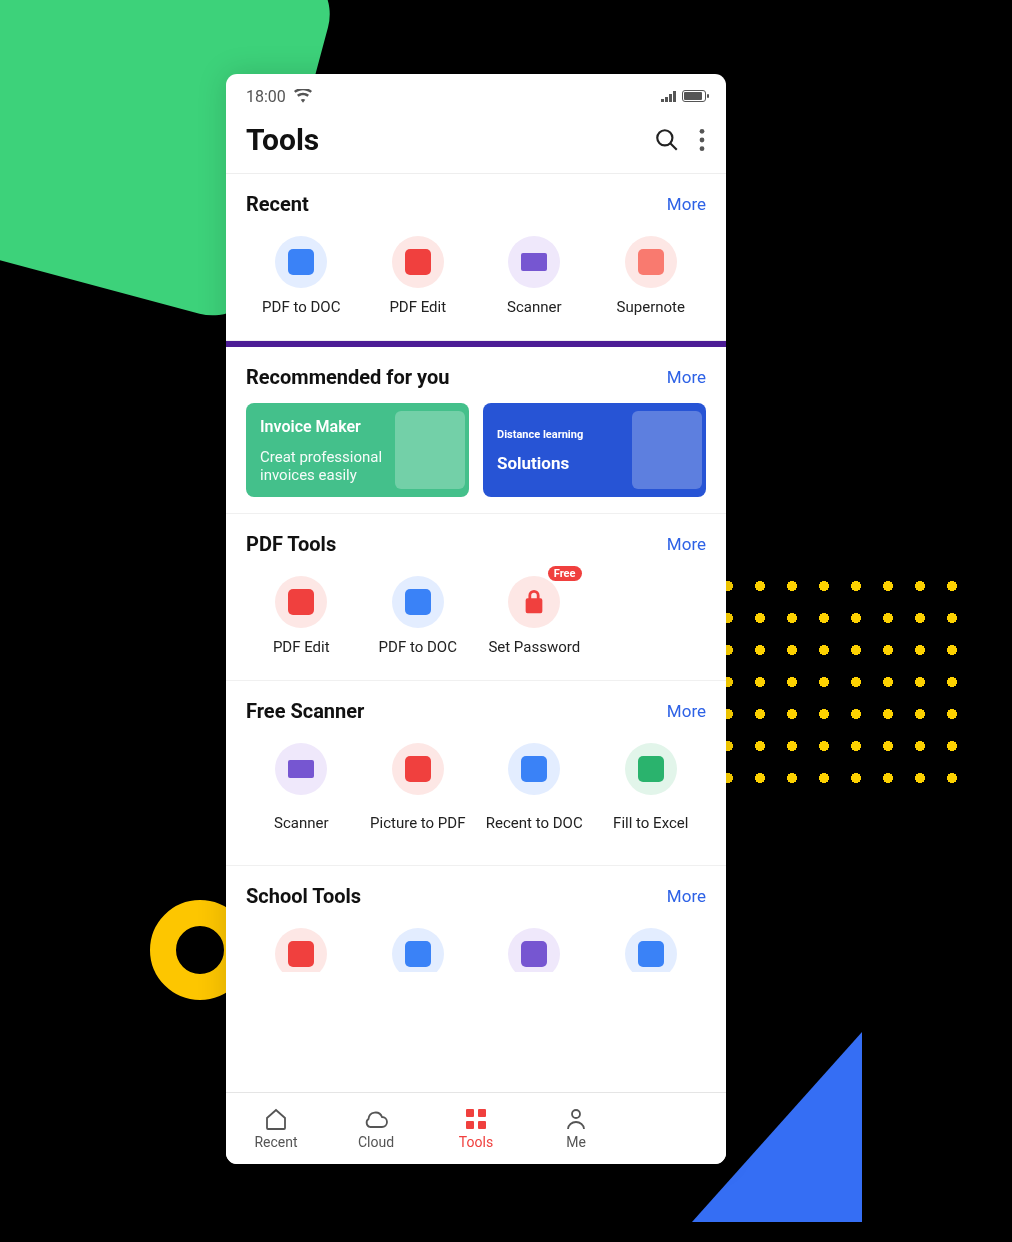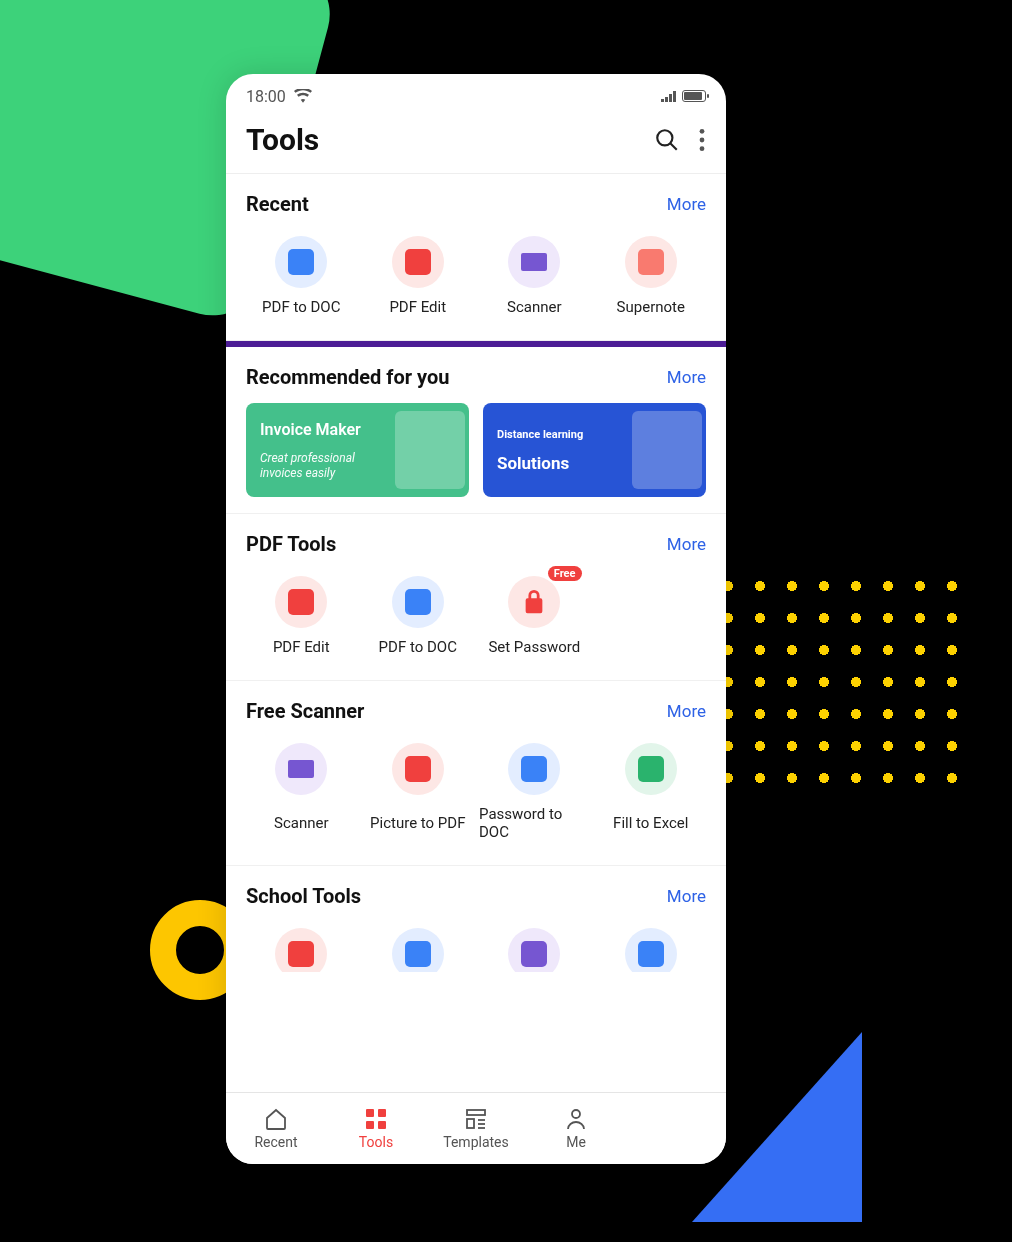--- a/index.html
+++ b/index.html
@@ -18,61 +18,61 @@
              background-size: 32px 32px; }
   .bg-ring { position: absolute; top: 900px; left: 150px; width: 100px; height: 100px; border: 26px solid #fdc600; border-radius: 50%; }
   .bg-blue-tri { position: absolute; bottom: 20px; right: 150px; width: 0; height: 0;
                  border-left: 0px solid transparent; border-right: 170px solid transparent; border-top: 190px solid #356ef4; transform: rotate(180deg); }
   
   .phone {
     position: absolute;
     top: 74px; left: 226px;
     width: 500px; height: 1090px;
     background: #fff;
-    border-radius: 27px;
+    border-radius: 11px;
     overflow: hidden;
     box-shadow: 0 0 30px rgba(0,0,0,.15);
     display: flex; flex-direction: column;
   }
   .status-bar { height: 36px; padding: 8px 20px 0; display: flex; justify-content: space-between; align-items: center; font-size: 16px; color: #555; }
   .status-bar .right { display: flex; gap: 6px; align-items: center; }
   .header { padding: 12px 20px 16px; display: flex; align-items: center; justify-content: space-between; border-bottom: 1px solid #eee; }
   .header h1 { font-size: 30px; font-weight: 700; color: #111; }
   .header .actions { display: flex; gap: 18px; align-items: center; }
   .content { flex: 1; overflow: hidden; background: #fff; }
   .section { padding: 18px 20px 10px; border-bottom: 1px solid #f0f0f0; }
   .section.gap-above { border-top: 6px solid #4c1d95; }
   .section-head { display: flex; justify-content: space-between; align-items: center; margin-bottom: 14px; }
   .section-head h2 { font-size: 20px; font-weight: 700; color: #111; }
   .more { color: #2e62e6; font-size: 17px; cursor: pointer; }
   .tool-grid { display: grid; grid-template-columns: repeat(4,1fr); gap: 6px; }
   .tool-item { display: flex; flex-direction: column; align-items: center; gap: 10px; padding: 6px 0 14px; cursor: pointer; position: relative; }
   .tool-icon { width: 52px; height: 52px; border-radius: 50%; display: flex; align-items: center; justify-content: center; }
   .badge-free { position: absolute; top: -4px; right: 8px; background: #f0403e; color: #fff; font-size: 11px; padding: 1px 6px; border-radius: 8px; font-weight: bold; }
-  .tool-label { font-size: 15px; color: #222; line-height: 1.2; min-height: 18px; }
+  .tool-label { font-size: 15px; color: #222; text-align: center; line-height: 1.2; min-height: 18px; }
   .tool-label.two { min-height: 36px; display: flex; align-items: center; }
   
   .bg-blue-l { background: #e3edff; }
   .bg-red-l  { background: #fde7e5; }
   .bg-purp-l { background: #efe8fb; }
   .bg-green-l{ background: #e2f5ea; }
   .ic { width: 26px; height: 26px; border-radius: 5px; }
   .ic-blue  { background: #3a82f7; }
   .ic-red   { background: #f0403e; }
   .ic-purp  { background: #7656d1; }
   .ic-green { background: #2ab36d; }
   .ic-red-light { background: #f97a6f; }
   .ic-blue2 { background: #3a82f7; }
   
   .rec-row { display: grid; grid-template-columns: 1fr 1fr; gap: 14px; margin-bottom: 6px; }
   .rec-card { height: 94px; border-radius: 8px; padding: 12px 14px; color: #fff; display: flex; flex-direction: column; justify-content: center; position: relative; overflow: hidden; cursor: pointer; }
   .rec-green { background: #44c08b; }
   .rec-blue  { background: #2754d5; }
   .rec-card .t1 { font-size: 16px; font-weight: 600; margin-bottom: 12px; }
-  .rec-card .t2 { font-size: 12px; opacity: .95; line-height: 1.2; max-width: 130px; font-style: italic; }
+  .rec-card .t2 { font-size: 15px; opacity: .95; line-height: 1.2; max-width: 130px; }
   .rec-card .t2b { font-size: 17px; font-weight: 700; }
   .rec-illus { position: absolute; right: 4px; top: 8px; bottom: 8px; width: 70px; background: rgba(255,255,255,.25); border-radius: 6px; }
   
   .bottom-nav { height: 72px; border-top: 1px solid #e5e5e5; display: grid; grid-template-columns: repeat(5,1fr); background: #fff; }
   .nav-item { display: flex; flex-direction: column; align-items: center; justify-content: center; gap: 3px; font-size: 14px; color: #555; cursor: pointer; }
   .nav-item.active { color: #f0403e; }
   .signal-bars { display: inline-flex; align-items: flex-end; gap: 1px; height: 12px; }
   .signal-bars span { width: 3px; background: #555; }
   .sb1{height:3px}.sb2{height:5px}.sb3{height:8px}.sb4{height:11px}
   .battery { width: 24px; height: 12px; border: 1.5px solid #555; border-radius: 3px; position: relative; }
@@ -224,21 +224,21 @@
         <div class="tool-item">
           <div class="tool-icon bg-red-l">
               <div class="ic ic-red"></div>
             </div>
           <span class="tool-label two">Picture to PDF</span>
         </div>
         <div class="tool-item">
           <div class="tool-icon bg-blue-l">
               <div class="ic ic-blue2"></div>
             </div>
-          <span class="tool-label two">Password to DOC</span>
+          <span class="tool-label two">Recent to DOC</span>
         </div>
         <div class="tool-item">
           <div class="tool-icon bg-green-l">
               <div class="ic ic-green"></div>
             </div>
           <span class="tool-label two">Fill to Excel</span>
         </div>
       </div>
     </div>
 
@@ -272,42 +272,38 @@
     </div>
 
   </div>
 
   <div class="bottom-nav">
     <div class="nav-item">
       <svg class="nav-svg" width="24" height="24" viewBox="0 0 24 24" fill="none" stroke="#555" stroke-width="1.8">
           <path d="M3 11l9-8 9 8v10a1 1 0 01-1 1H4a1 1 0 01-1-1V11z"></path>
         </svg>
       <span>Recent</span>
+    </div>
+    <div class="nav-item">
+      <svg class="nav-svg" width="26" height="24" viewBox="0 0 26 20" fill="none" stroke="#555" stroke-width="1.8">
+          <path d="M7 18h12a5 5 0 000-10 7 7 0 00-13.5 2A4.5 4.5 0 007 18z"></path>
+        </svg>
+      <span>Cloud</span>
     </div>
     <div class="nav-item active">
       <svg class="nav-svg" width="24" height="24" viewBox="0 0 24 24">
           <rect x="2" y="2" width="8" height="8" rx="1" fill="#f0403e"></rect>
           <rect x="14" y="2" width="8" height="8" rx="1" fill="#f0403e"></rect>
           <rect x="2" y="14" width="8" height="8" rx="1" fill="#f0403e"></rect>
           <rect x="14" y="14" width="8" height="8" rx="1" fill="#f0403e"></rect>
         </svg>
       <span>Tools</span>
     </div>
     <div class="nav-item">
       <svg class="nav-svg" width="24" height="24" viewBox="0 0 24 24" fill="none" stroke="#555" stroke-width="1.8">
-          <rect x="3" y="3" width="18" height="5"></rect>
-          <rect x="3" y="12" width="7" height="9"></rect>
-          <line x1="14" y1="13" x2="21" y2="13"></line>
-          <line x1="14" y1="17" x2="21" y2="17"></line>
-          <line x1="14" y1="21" x2="21" y2="21"></line>
-        </svg>
-      <span>Templates</span>
-    </div>
-    <div class="nav-item">
-      <svg class="nav-svg" width="24" height="24" viewBox="0 0 24 24" fill="none" stroke="#555" stroke-width="1.8">
           <circle cx="12" cy="7" r="4"></circle>
           <path d="M4 22c0-4 4-7 8-7s8 3 8 7"></path>
         </svg>
       <span>Me</span>
     </div>
   </div>
 
 </div>
 
 </body></html>

